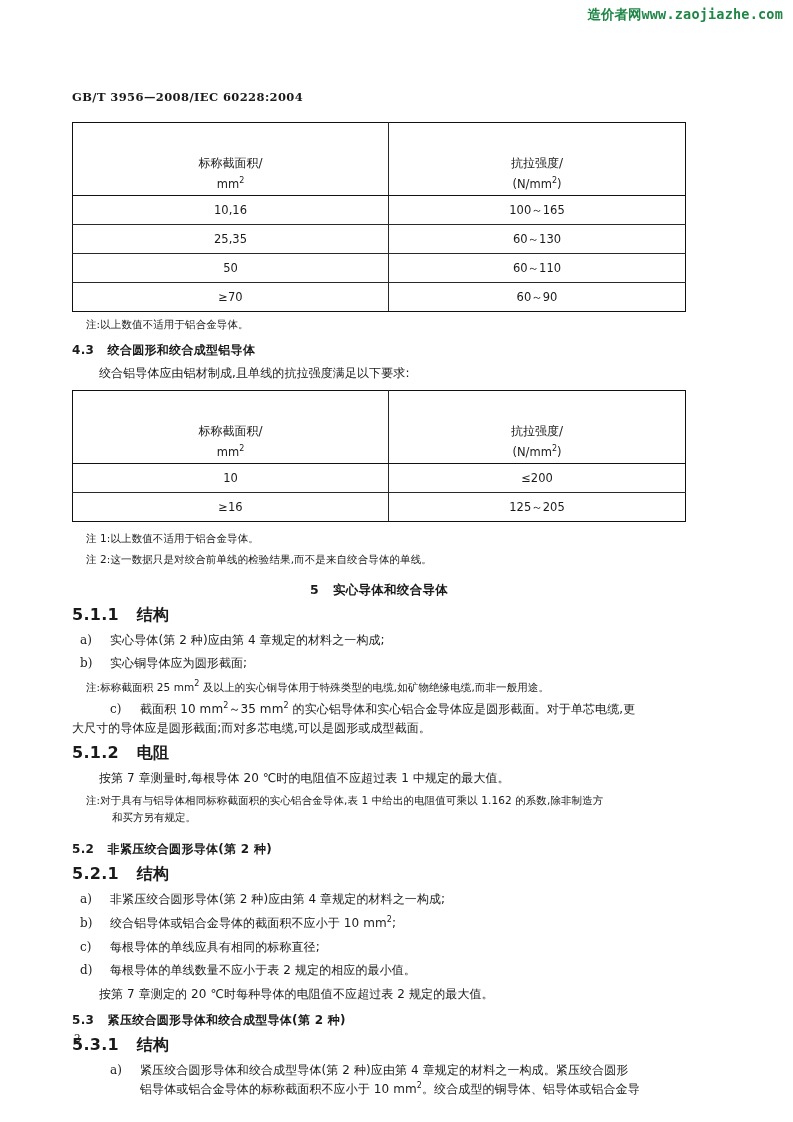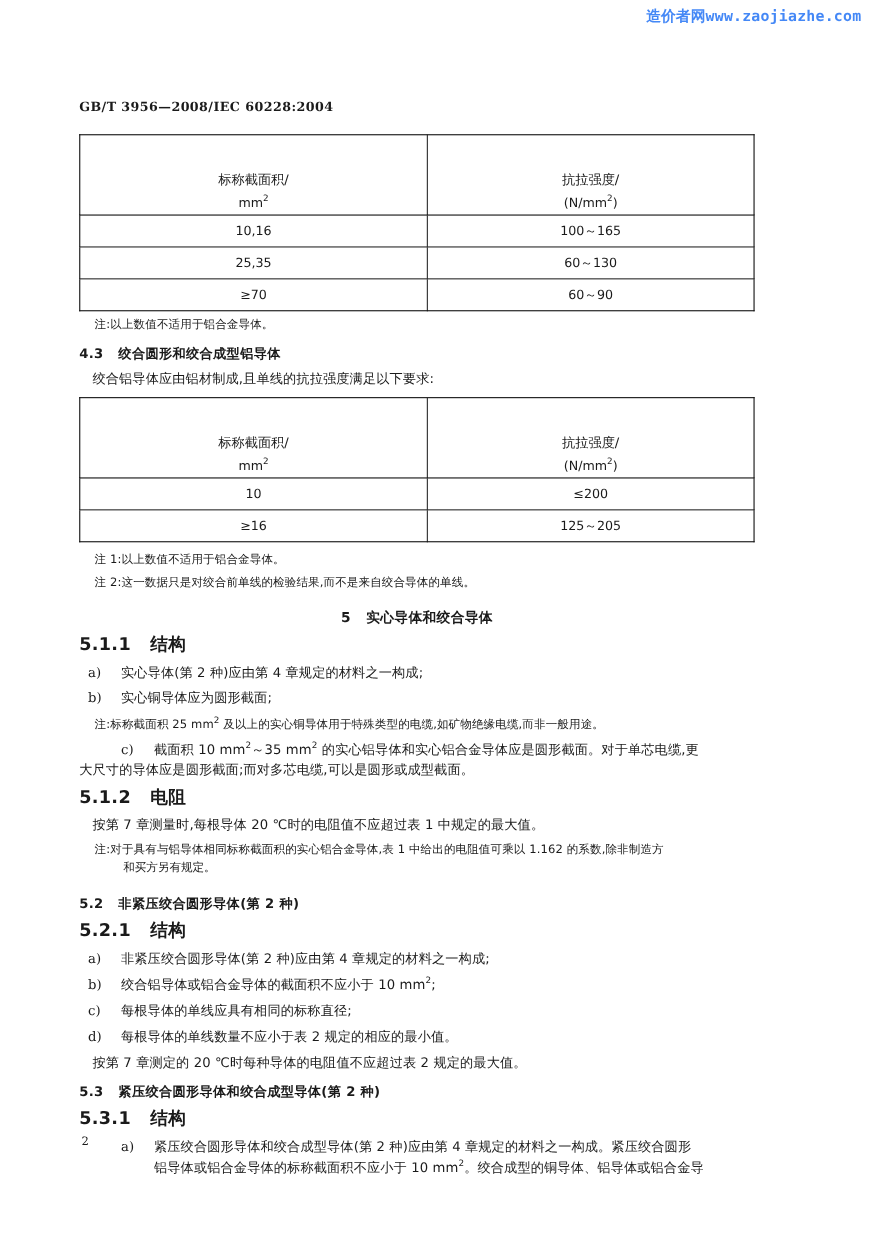--- a/index.html
+++ b/index.html
@@ -119,21 +119,21 @@
   }
   .sec-h3 {
     font-size: 16px;
     font-weight: bold;
     margin: 6px 0 0 0;
     letter-spacing: 0.3px;
   }
   .para {
     font-size: 12px;
     line-height: 1.55;
-    margin: 5px 0 0 12px;
+    margin: 5px 0 0 27px;
     letter-spacing: 0.1px;
   }
   .item {
     font-size: 12px;
     line-height: 1.55;
     margin: 5px 0 0 38px;
     position: relative;
     letter-spacing: 0.1px;
   }
   .item .lbl {
@@ -158,21 +158,21 @@
     top: 1032px;
     font-family: "DejaVu Serif", "Liberation Serif", serif;
     font-size: 10.5px;
   }
 </style>
 </head>
 <body>
 
 <div class="page">
 
-  <div class="watermark" style="color: #3b82f6;">
+  <div class="watermark" style="color: #15803d;">
     <span class="wm-cn">造价者网</span><span>www.zaojiazhe.com</span>
   </div>
 
   <div class="std-header">GB/T 3956—2008/IEC 60228:2004</div>
 
   <div class="content">
 
     <table class="spec">
       <colgroup>
           <col class="c1">
@@ -193,20 +193,24 @@
       <tbody>
         <tr>
           <td>10,16</td>
           <td>100～165</td>
         </tr>
         <tr>
           <td>25,35</td>
           <td>60～130</td>
         </tr>
         <tr>
+          <td>50</td>
+          <td>60～110</td>
+        </tr>
+        <tr>
           <td>≥70</td>
           <td>60～90</td>
         </tr>
       </tbody>
     </table>
 
     <div class="note">注:以上数值不适用于铝合金导体。</div>
 
     <div class="sec-h2">
       <span>4.3</span>&nbsp;&nbsp;&nbsp;<span>绞合圆形和绞合成型铝导体</span>

